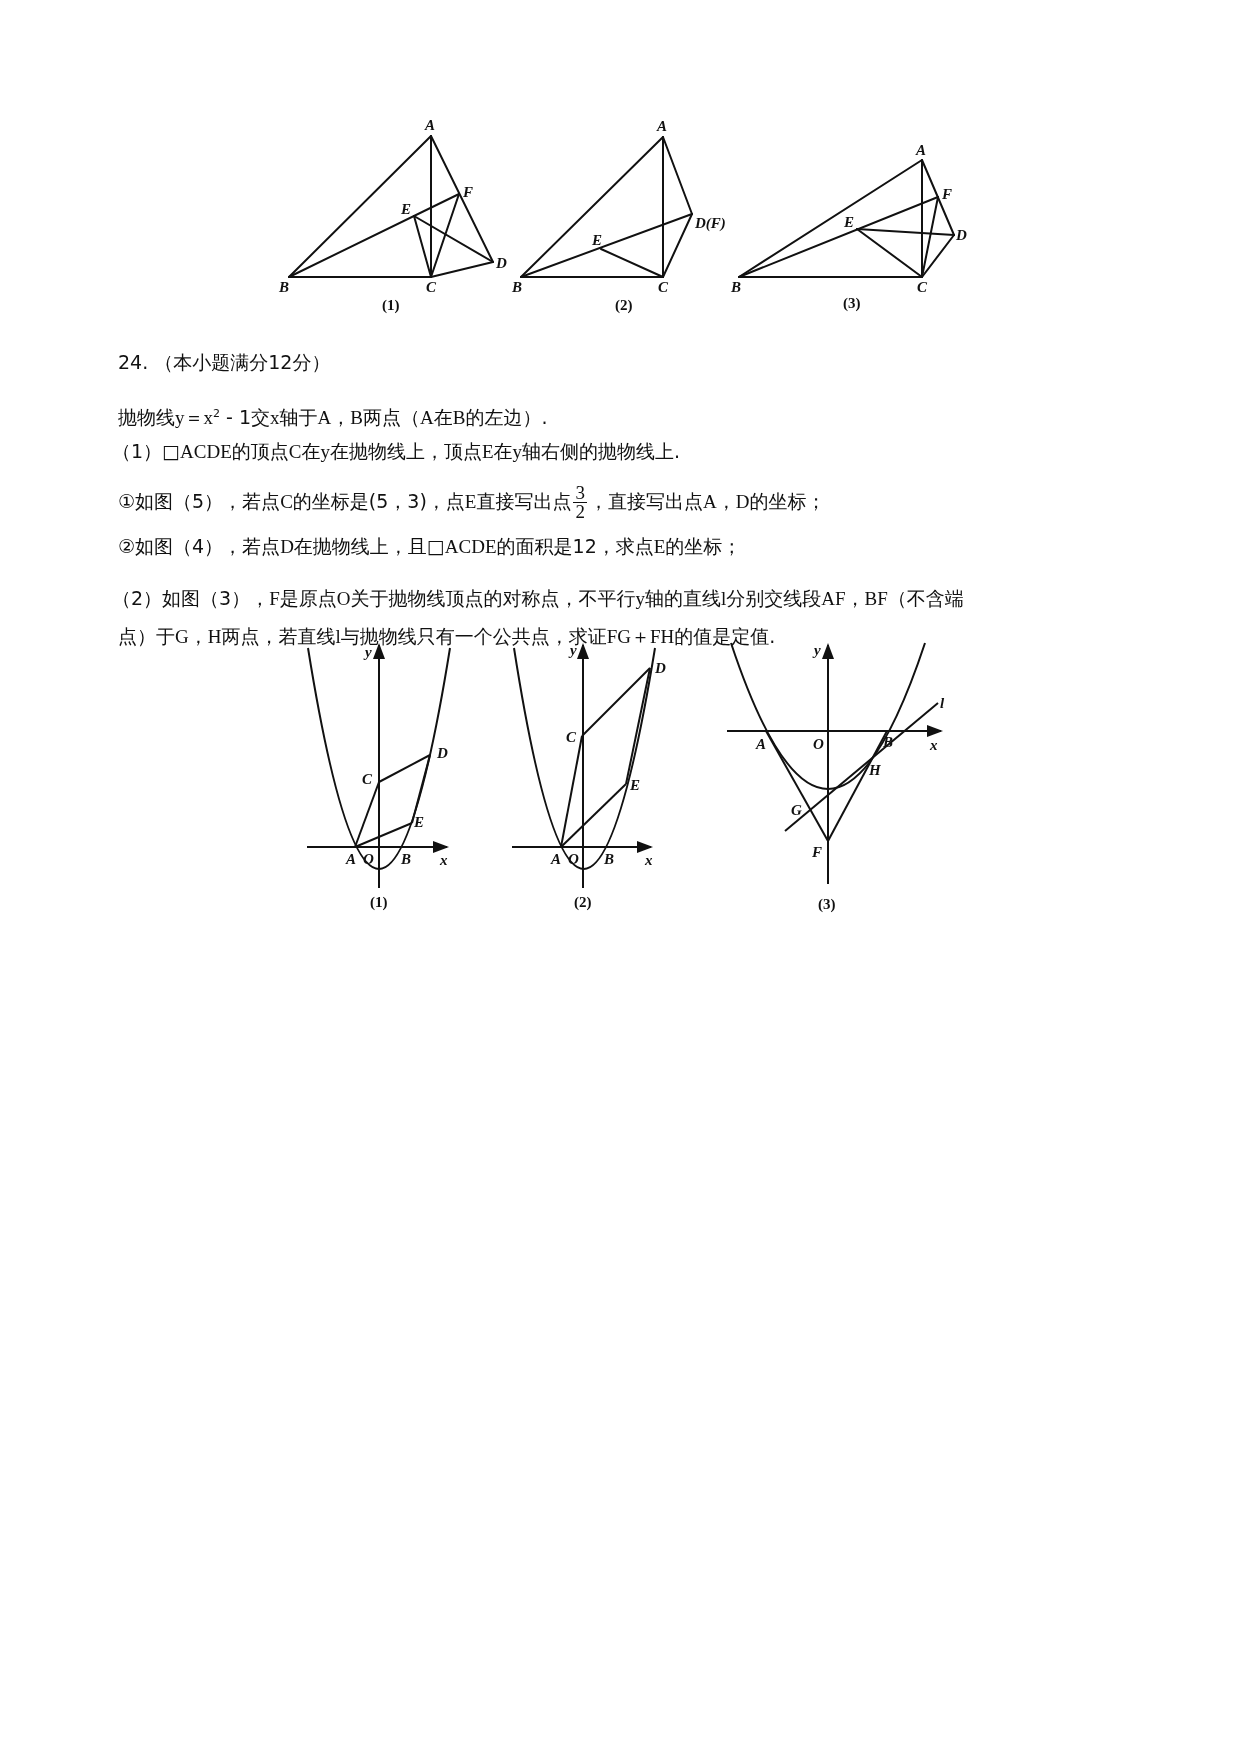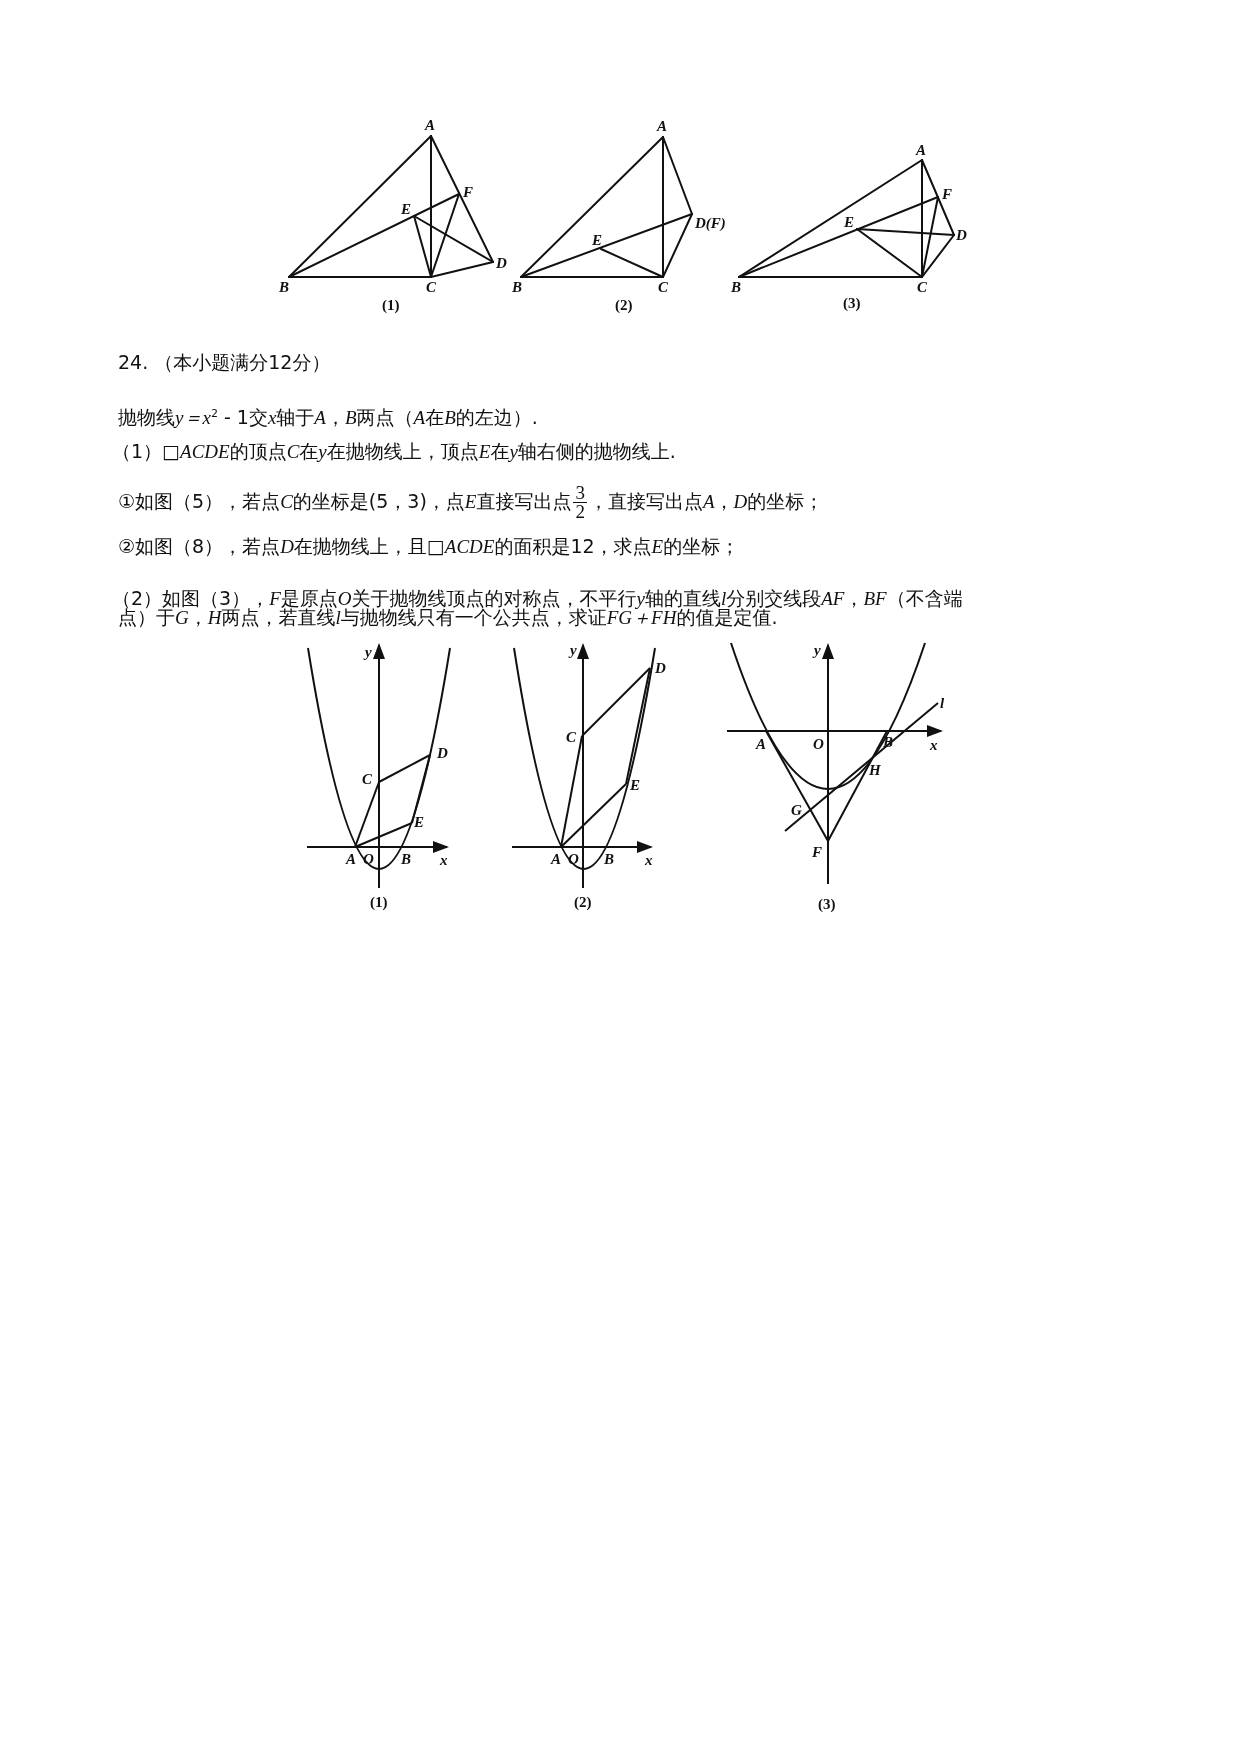--- a/index.html
+++ b/index.html
@@ -2,21 +2,21 @@
 <html><head>
 <meta charset="utf-8">
 <style>
   html,body{margin:0;padding:0;background:#ffffff;}
   body{width:1241px;height:1754px;position:relative;overflow:hidden;color:#111;
        font-family:"DejaVu Serif","Liberation Serif",serif;}
   .fig{position:absolute;left:0;top:0;}
   .lbl{position:absolute;font-family:"Liberation Serif",serif;font-style:italic;font-weight:bold;font-size:15px;line-height:1;}
   .cap{position:absolute;font-family:"Liberation Serif",serif;font-weight:bold;font-size:15px;line-height:1;}
   .txt{position:absolute;left:118px;font-size:19px;line-height:24px;white-space:nowrap;font-family:"DejaVu Sans","Liberation Sans",sans-serif;}
-  .it{font-family:"Liberation Serif",serif;font-style:italic;}
+  .it{font-family:"Liberation Serif",serif;}
   .frac{display:inline-block;vertical-align:middle;text-align:center;font-family:"Liberation Serif",serif;line-height:18px;margin:0 2px;}
   .frac span{display:block;}
   .frac .num{border-bottom:1px solid #111;padding:0 2px;}
 </style>
 </head>
 <body>
 
 <svg class="fig" width="1241" height="330" viewBox="0 0 1241 330">
   <g stroke="#111" stroke-width="2" fill="none" stroke-linecap="round">
 
@@ -87,28 +87,28 @@
 
 <div class="txt" style="top:439px;left:112px">
   <span>（1）</span><span>□</span><span class="it">ACDE</span><span>的顶点</span><span class="it">C</span><span>在</span><span class="it">y</span><span>在抛物线上，顶点</span><span class="it">E</span><span>在</span><span class="it">y</span><span>轴右侧的抛物线上.</span>
 </div>
 
 <div class="txt" style="top:484px">
   <span>①如图（5），若点</span><span class="it">C</span><span>的坐标是(5，3)，点</span><span class="it">E</span><span>直接写出点</span><span class="frac"><span class="num">3</span><span>2</span></span><span>，直接写出点</span><span class="it">A</span><span>，</span><span class="it">D</span><span>的坐标；</span>
 </div>
 
 <div class="txt" style="top:534px">
-  <span>②如图（8），若点</span><span class="it">D</span><span>在抛物线上，且</span><span>□</span><span class="it">ACDE</span><span>的面积是12，求点</span><span class="it">E</span><span>的坐标；</span>
+  <span>②如图（4），若点</span><span class="it">D</span><span>在抛物线上，且</span><span>□</span><span class="it">ACDE</span><span>的面积是12，求点</span><span class="it">E</span><span>的坐标；</span>
 </div>
 
 <div class="txt" style="top:586px;left:112px">
   <span>（2）如图（3），</span><span class="it">F</span><span>是原点</span><span class="it">O</span><span>关于抛物线顶点的对称点，不平行</span><span class="it">y</span><span>轴的直线</span><span class="it">l</span><span>分别交线段</span><span class="it">AF</span><span>，</span><span class="it">BF</span><span>（不含端</span>
 </div>
 
-<div class="txt" style="top:605px">
+<div class="txt" style="top:624px">
   <span>点）于</span><span class="it">G</span><span>，</span><span class="it">H</span><span>两点，若直线</span><span class="it">l</span><span>与抛物线只有一个公共点，求证</span><span class="it">FG＋FH</span><span>的值是定值.</span>
 </div>
 
 <svg class="fig" width="1241" height="960" viewBox="0 0 1241 960">
   <defs>
     <marker id="arr" markerWidth="8" markerHeight="8" refX="7" refY="4" orient="auto">
       <path d="M0,1 L8,4 L0,7 Z" fill="#111"></path>
     </marker>
   </defs>
   <g stroke="#111" stroke-width="2" fill="none">

